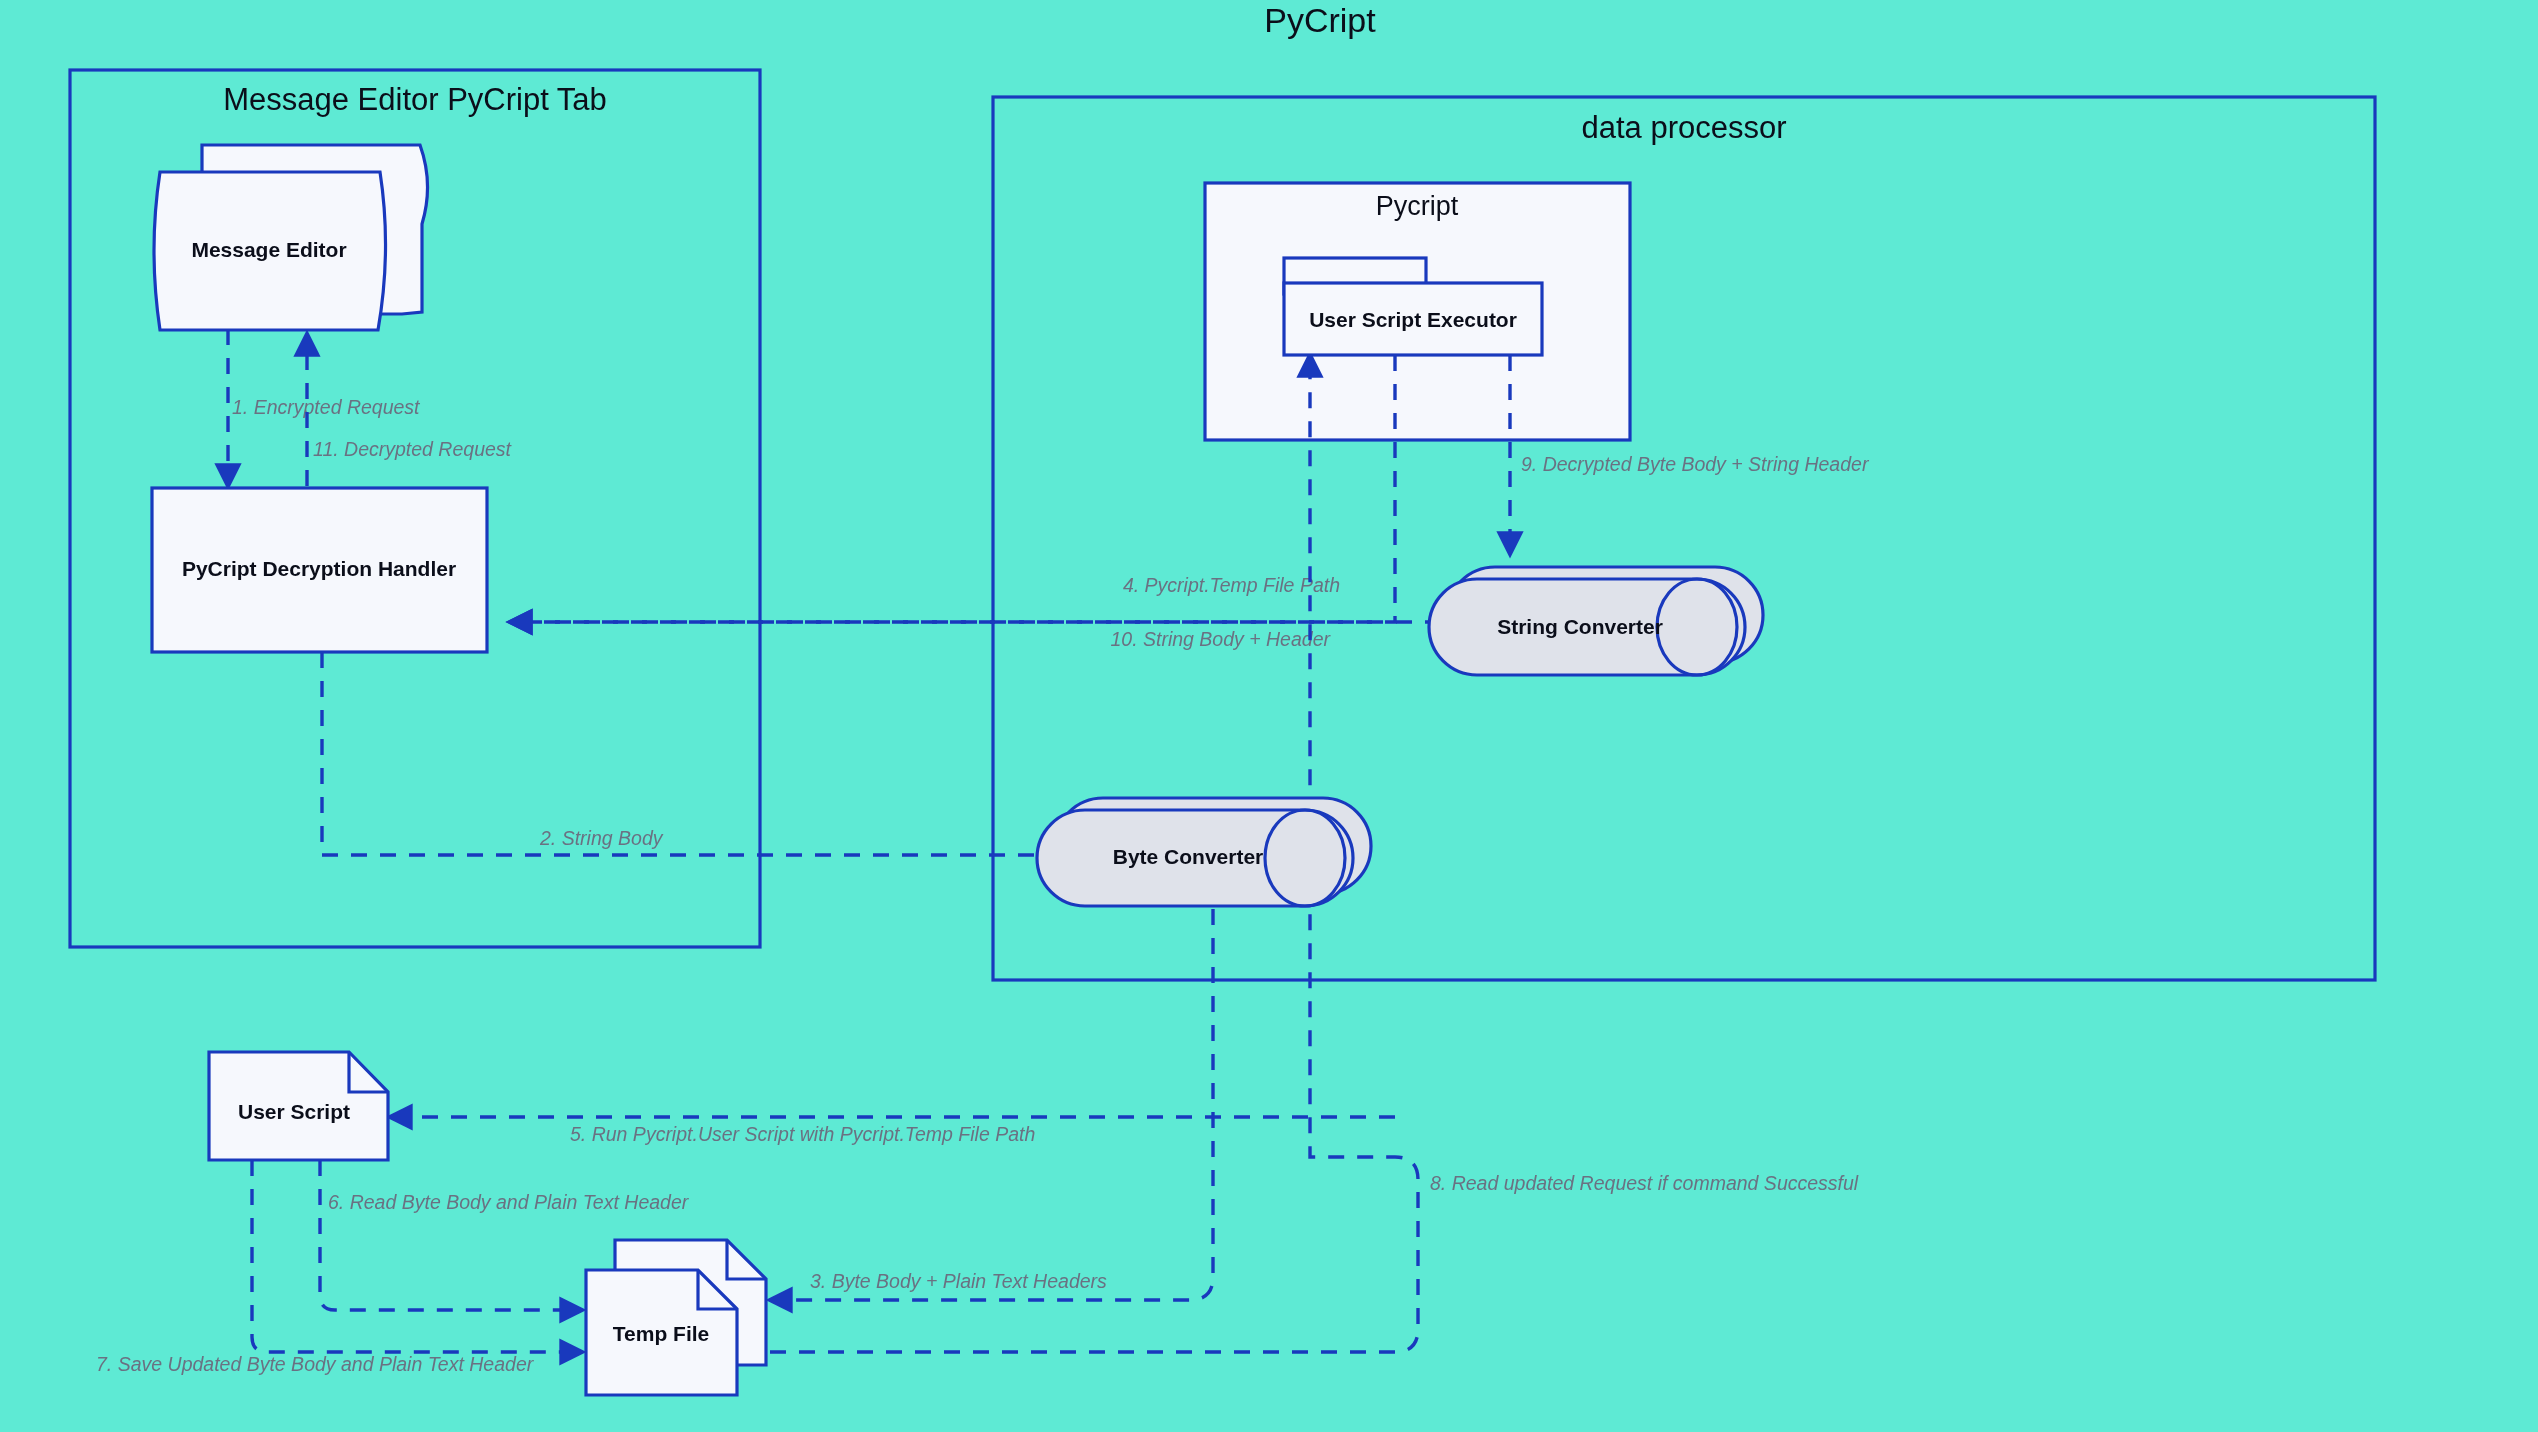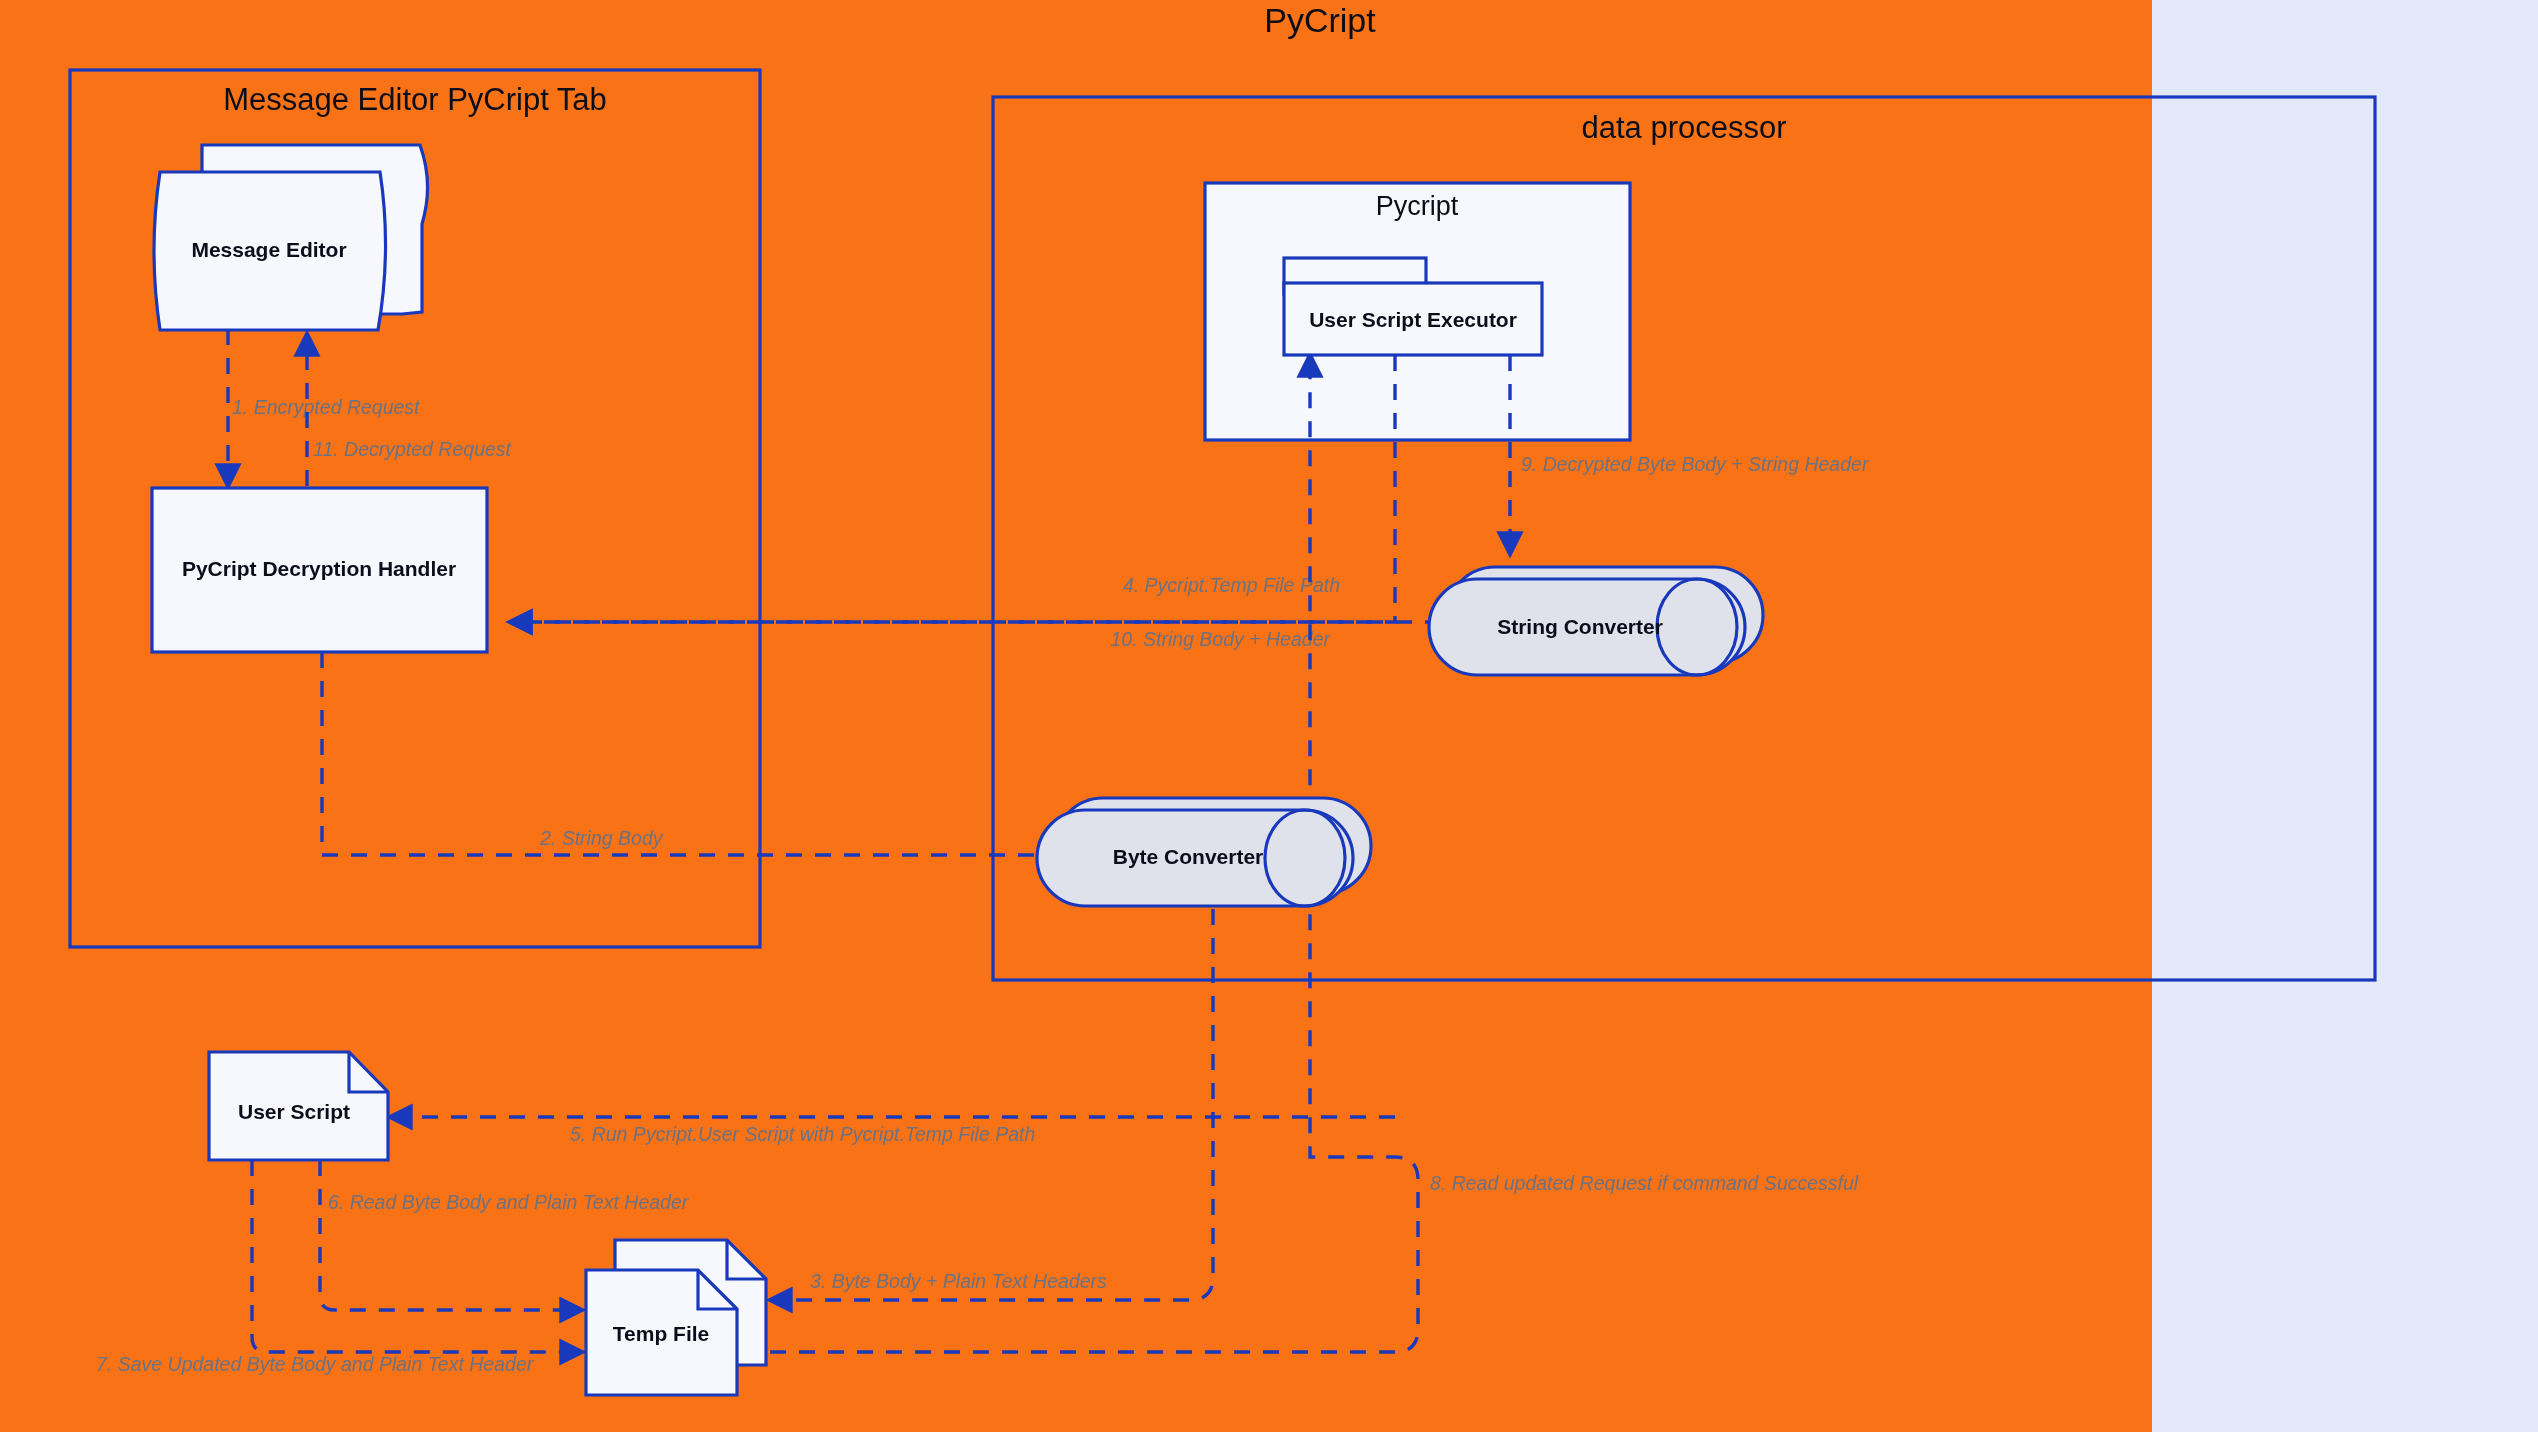--- a/index.html
+++ b/index.html
@@ -8,23 +8,23 @@
     background: #e4e9f9;
   }
   body {
     width: 2538px;
     height: 1432px;
     font-family: "Liberation Sans", sans-serif;
     overflow: hidden;
   }
   #stage {
     position: relative;
-    width: 2152px;
+    width: 2538px;
     height: 1432px;
-    background: #f97316;
+    background: #5eead4;
   }
   svg#diagram {
     position: absolute;
     inset: 0;
     width: 2538px;
     height: 1432px;
     display: block;
   }
   .title-text {
     font-family: "Liberation Sans", sans-serif;

